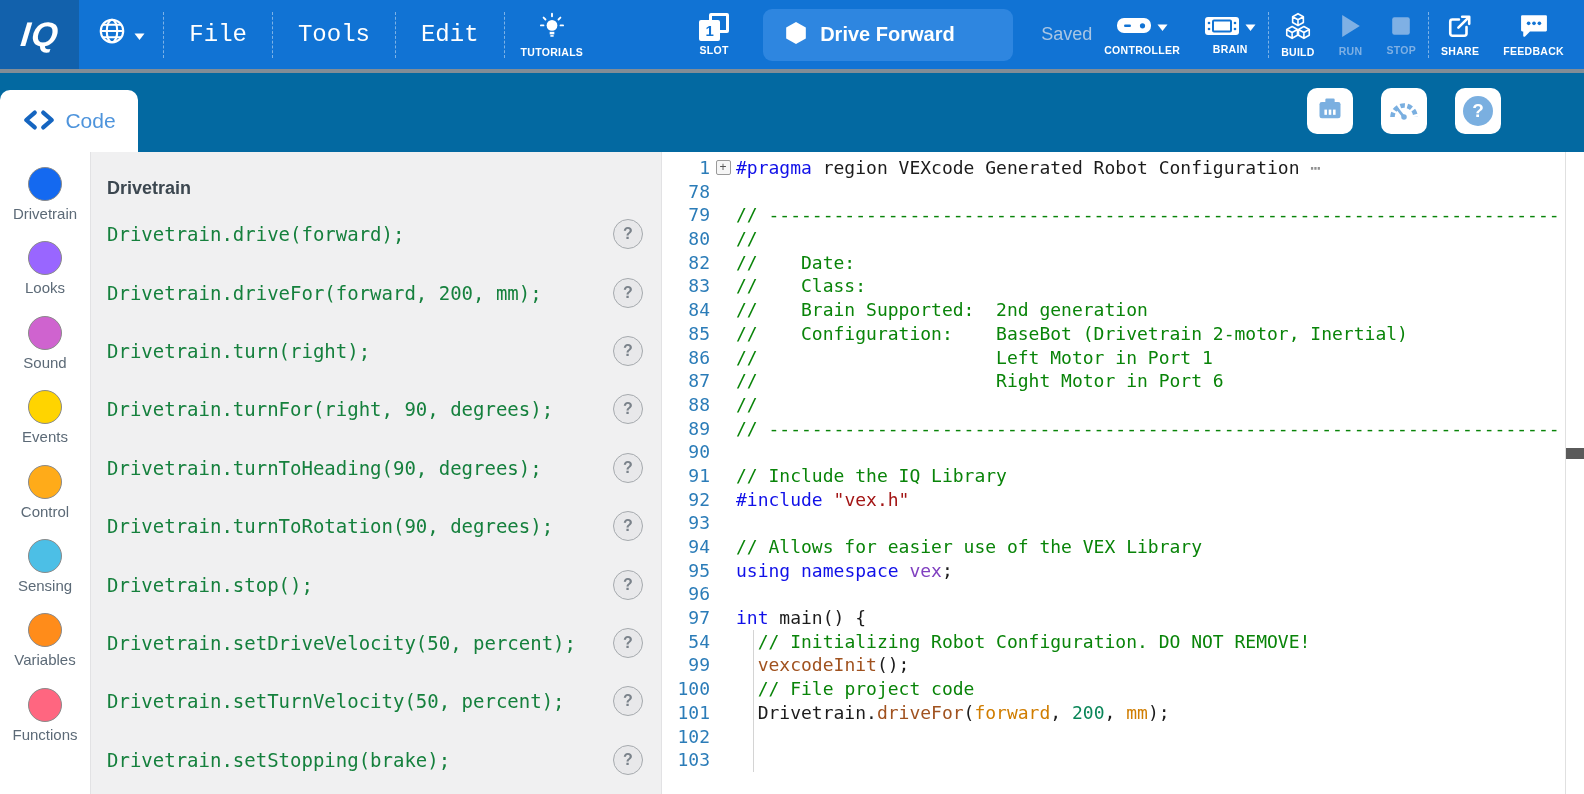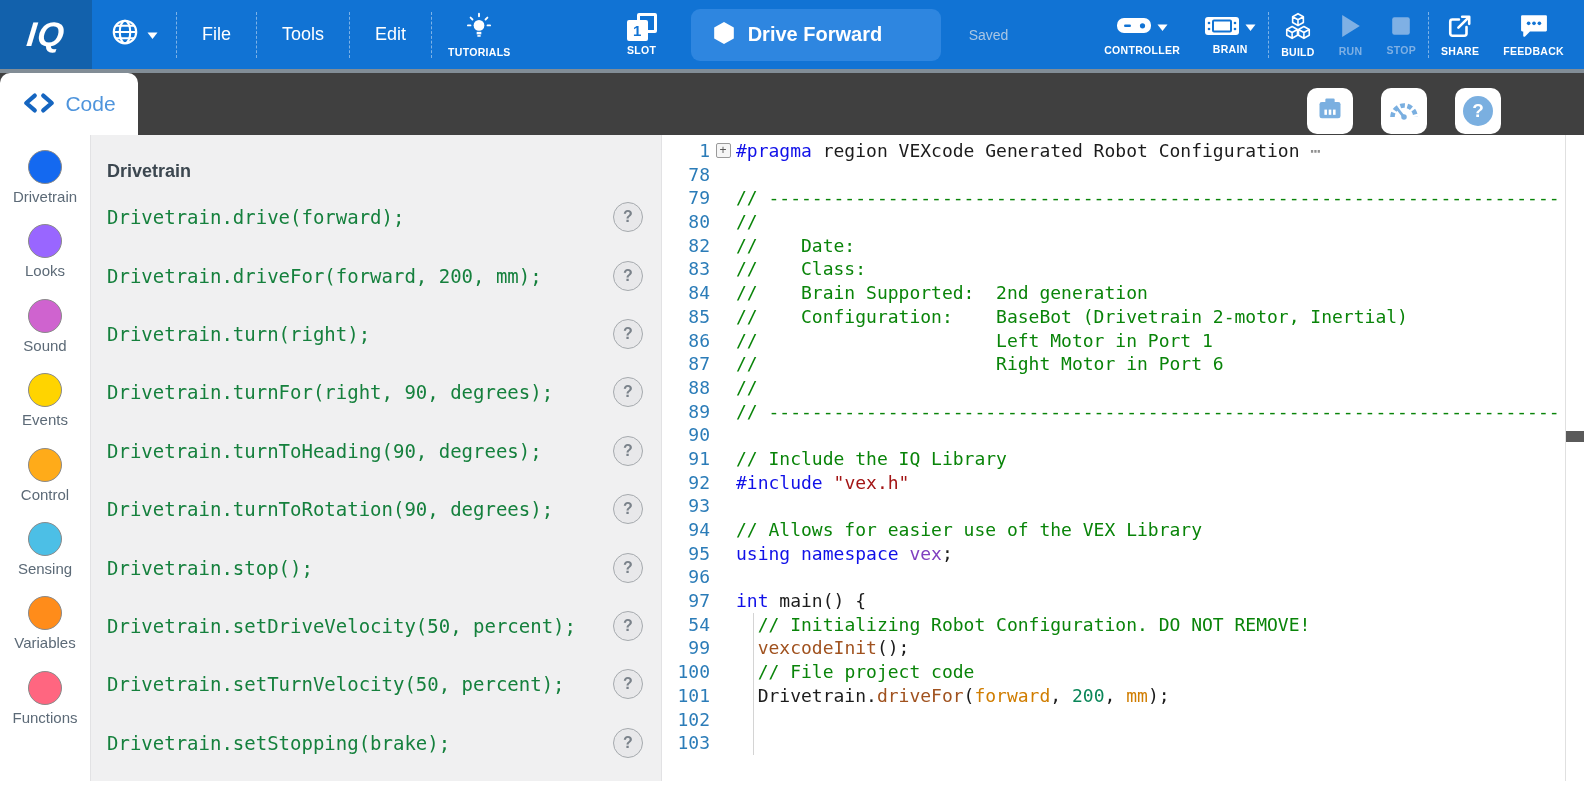--- a/index.html
+++ b/index.html
@@ -3,43 +3,43 @@
 <meta charset="utf-8">
 <style>
   * { margin:0; padding:0; box-sizing:border-box; }
   html,body { width:1584px; height:794px; overflow:hidden; background:#fff;
               font-family:"Liberation Sans", sans-serif; }
 
   
   .topbar { height:69px; background:#1173D4; display:flex; align-items:center; color:#fff; }
   .logo-box { width:92px; height:69px; background:#1261AC; display:flex; align-items:center; justify-content:center; }
   .logo-text { font-size:34px; font-weight:bold; font-style:italic; letter-spacing:1px; transform:skewX(-6deg); }
-  .menu-item { background:none; border:none; color:#fff; font-size:18px; font-family:Liberation Sans, sans-serif;
+  .menu-item { background:none; border:none; color:#fff; font-size:24px; font-family:Liberation Mono, monospace;
                padding:0 25px; height:50px; cursor:pointer; display:flex; align-items:center; gap:7px; }
   .vsep { height:46px; border-left:1px dashed rgba(255,255,255,.45); }
   .icon-btn { background:none; border:none; color:#fff; cursor:pointer; display:flex; flex-direction:column;
               align-items:center; justify-content:center; gap:3px; padding:0 12px; height:69px; font-family:inherit; }
   .icon-btn .lbl { font-size:10.5px; font-weight:bold; letter-spacing:.3px; color:inherit; }
   .icon-row { display:flex; align-items:center; gap:5px; }
   .disabled { color:#7FB0E4; }
   .slot-glyph { position:relative; width:30px; height:28px; }
   .slot-glyph .back { position:absolute; right:0; top:0; width:20px; height:20px; border:3px solid #fff; border-radius:2px; }
   .slot-glyph .front { position:absolute; left:0; bottom:0; width:21px; height:21px; background:#fff; border-radius:2px;
                        color:#1173D4; font-weight:bold; font-size:15px; display:flex; align-items:center; justify-content:center; }
   .project-box { margin-left:22px; height:52px; min-width:250px; padding:0 22px; background:#2E86E0; border:none;
                  border-radius:9px; display:flex; align-items:center; gap:13px; color:#fff; cursor:pointer; font-family:inherit; }
   .project-box .pname { font-size:20px; font-weight:bold; }
-  .saved { margin-left:28px; font-size:14px; color:#A9C6E4; }
+  .saved { margin-left:28px; font-size:18px; color:#A9C6E4; }
   .spacer { flex:1; }
 
   
   .gray-line { height:4px; background:#828D96; }
 
   
-  .tabbar { height:62px; background:#404040; position:relative; }
+  .tabbar { height:79px; background:#0369a1; position:relative; }
   .code-tab { position:absolute; left:0; bottom:0; width:138px; height:62px; background:#fff;
               border:none; border-radius:10px 10px 0 0; display:flex; align-items:center; justify-content:center;
               gap:9px; cursor:pointer; }
   .code-tab .tab-label { font-size:21px; color:#4E94DC; font-family:inherit; }
   .tab-actions { position:absolute; right:83px; top:0; height:75px; display:flex; align-items:center; gap:28px; }
   .sq-btn { width:46px; height:46px; background:#fff; border:none; border-radius:10px; cursor:pointer;
             display:flex; align-items:center; justify-content:center; color:#7AAFE0; }
   .help-circle { width:30px; height:30px; border-radius:50%; background:#7AAFE0; color:#fff; font-weight:bold;
                  font-size:19px; display:flex; align-items:center; justify-content:center; }
 

